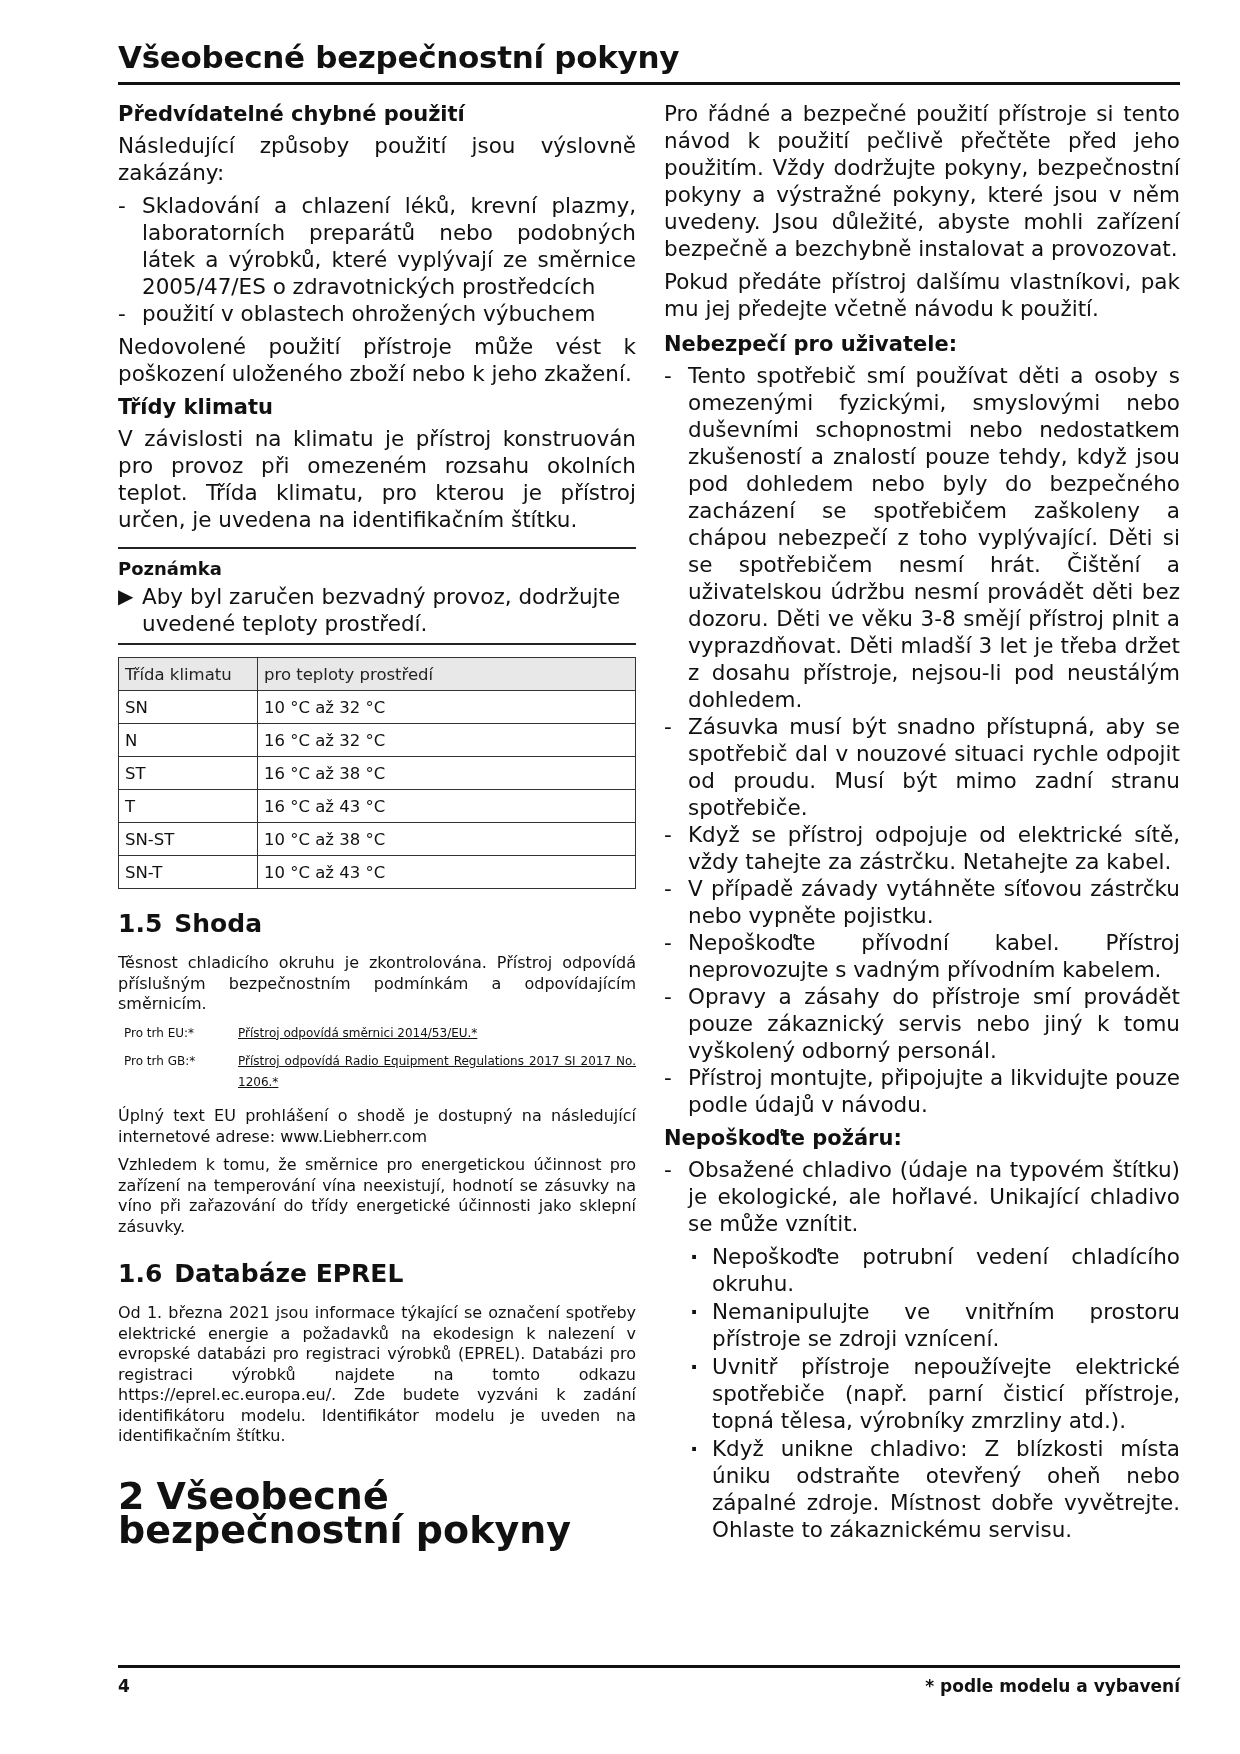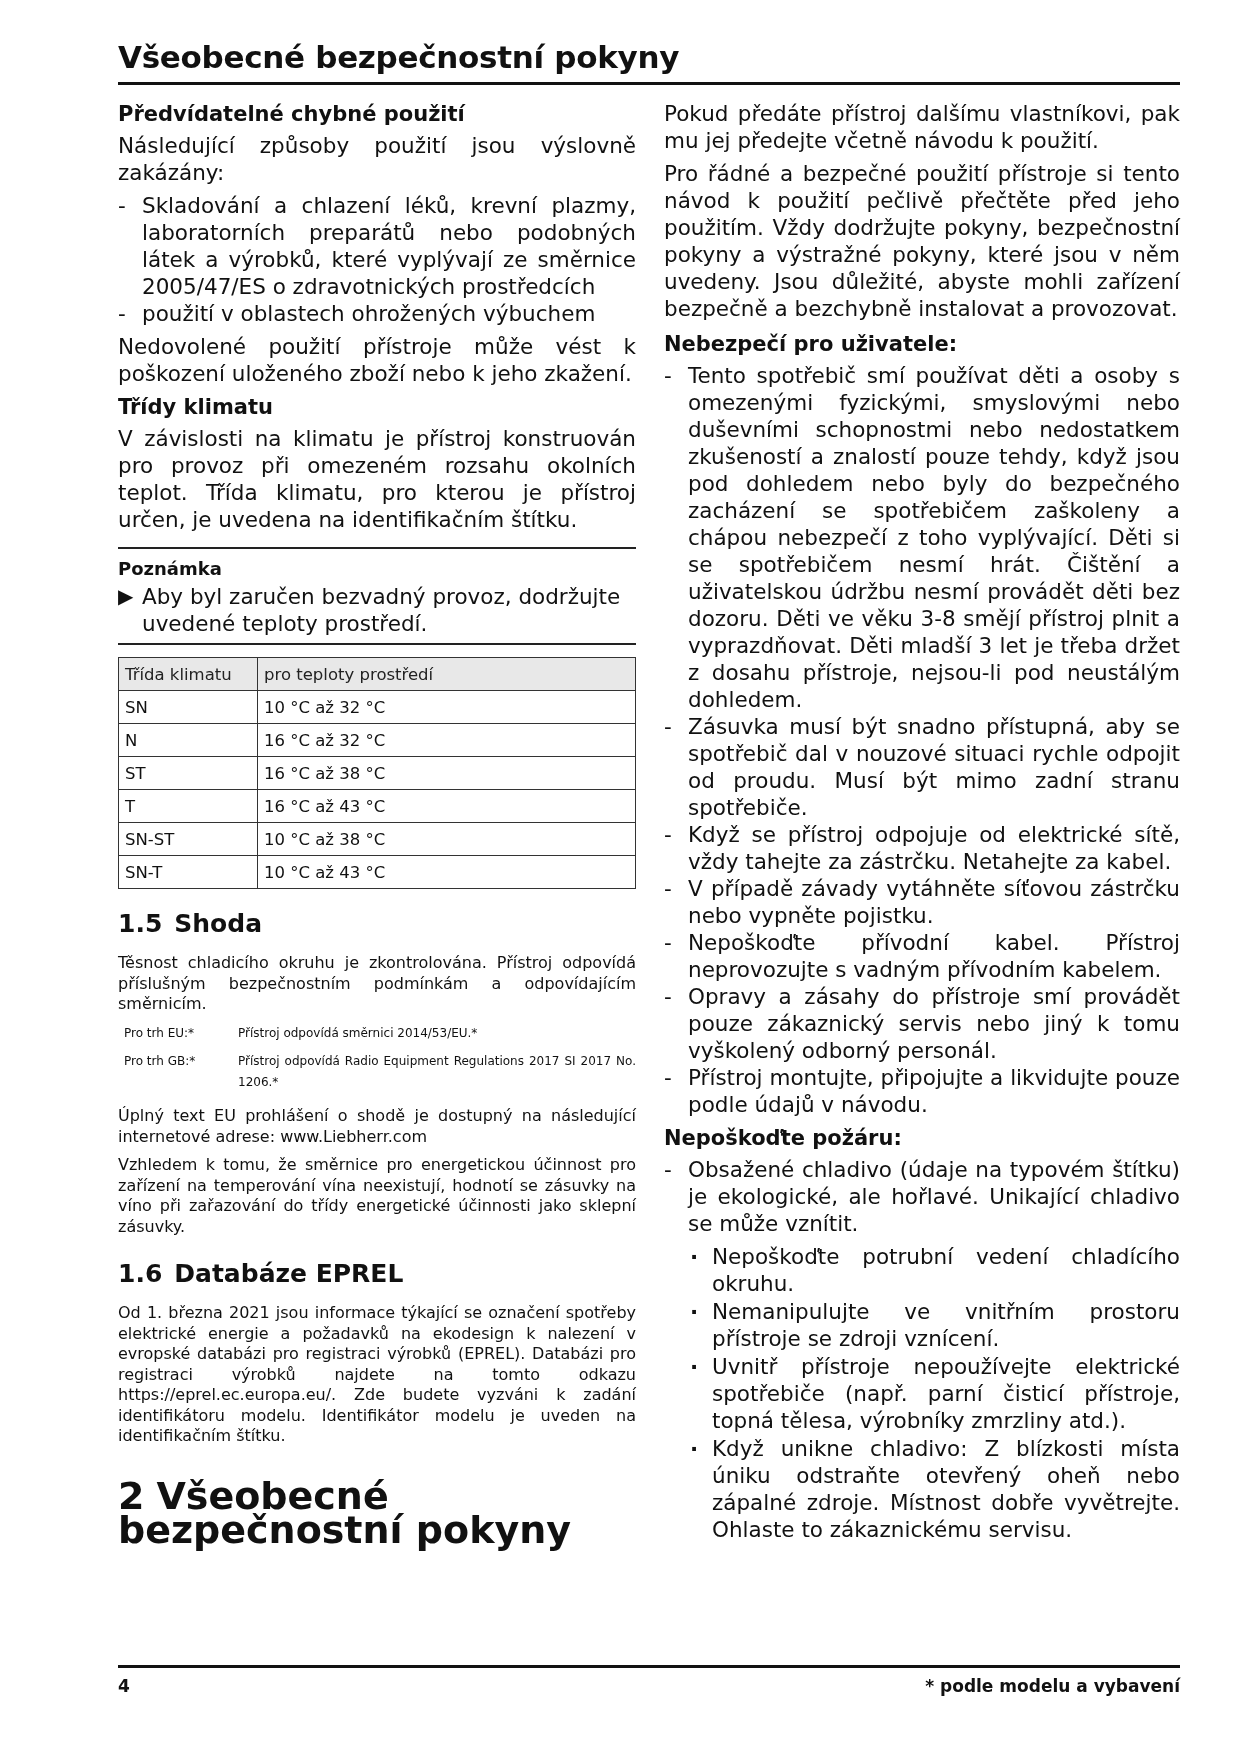--- a/index.html
+++ b/index.html
@@ -42,21 +42,21 @@
   table.climate th { background: #e8e8e8; color: #222; margin-top: 11px; }
   table.climate td:first-child, table.climate th:first-child { width: 126px; }
 
   .section-h2 { font-size: 25px; font-weight: bold; margin: 6px 0 14px 0; line-height: 30px; }
   .section-h2 .num { margin-right: 12px; }
   .section-h1 { font-size: 38px; font-weight: bold; margin: 32px 0 10px 0; line-height: 34px; }
   .section-h1 .num { margin-right: 12px; }
 
   .market-row { display: flex; font-size: 12px; line-height: 20.5px; margin-bottom: 8px; padding-left: 6px; }
   .market-row .label { width: 114px; flex-shrink: 0; }
-  .market-row .value { flex: 1; text-align: justify; }
+  .market-row .value { flex: 1; text-align: justify; text-decoration: underline; }
 
   .page-footer {
     position: absolute; left: 118px; top: 1665px; width: 1062px;
     border-top: 3px solid #111; padding-top: 8px; display: flex; justify-content: space-between;
     font-size: 17px; font-weight: bold;
   }
 </style>
 </head>
 <body>
 
@@ -138,22 +138,22 @@
     <span class="num">1.6</span><span>Databáze EPREL</span>
   </div>
   <p class="small-text">Od 1. března 2021 jsou informace týkající se označení spotřeby elektrické energie a požadavků na ekodesign k nalezení v evropské databázi pro registraci výrobků (EPREL). Databázi pro registraci výrobků najdete na tomto odkazu https://eprel.ec.europa.eu/. Zde budete vyzváni k zadání identifikátoru modelu. Identifikátor modelu je uveden na identifikačním štítku.</p>
 
   <div class="section-h1">
     <span class="num">2</span><span>Všeobecné bezpečnostní pokyny</span>
   </div>
 </div>
 
 <div class="col col-right">
+  <p class="body-text">Pro řádné a bezpečné použití přístroje si tento návod k použití pečlivě přečtěte před jeho použitím. Vždy dodržujte pokyny, bezpečnostní pokyny a výstražné pokyny, které jsou v něm uvedeny. Jsou důležité, abyste mohli zařízení bezpečně a bezchybně instalovat a provozovat.</p>
   <p class="body-text">Pokud předáte přístroj dalšímu vlastníkovi, pak mu jej předejte včetně návodu k použití.</p>
-  <p class="body-text">Pro řádné a bezpečné použití přístroje si tento návod k použití pečlivě přečtěte před jeho použitím. Vždy dodržujte pokyny, bezpečnostní pokyny a výstražné pokyny, které jsou v něm uvedeny. Jsou důležité, abyste mohli zařízení bezpečně a bezchybně instalovat a provozovat.</p>
 
   <div class="subhead" style="margin-top:8px">Nebezpečí pro uživatele:</div>
   <ul class="dash">
     <li><span class="marker">-</span><span>Tento spotřebič smí používat děti a osoby s omezenými fyzickými, smyslovými nebo duševními schopnostmi nebo nedostatkem zkušeností a znalostí pouze tehdy, když jsou pod dohledem nebo byly do bezpečného zacházení se spotřebičem zaškoleny a chápou nebezpečí z toho vyplývající. Děti si se spotřebičem nesmí hrát. Čištění a uživatelskou údržbu nesmí provádět děti bez dozoru. Děti ve věku 3-8 smějí přístroj plnit a vyprazdňovat. Děti mladší 3 let je třeba držet z dosahu přístroje, nejsou-li pod neustálým dohledem.</span></li>
     <li><span class="marker">-</span><span>Zásuvka musí být snadno přístupná, aby se spotřebič dal v nouzové situaci rychle odpojit od proudu. Musí být mimo zadní stranu spotřebiče.</span></li>
     <li><span class="marker">-</span><span>Když se přístroj odpojuje od elektrické sítě, vždy tahejte za zástrčku. Netahejte za kabel.</span></li>
     <li><span class="marker">-</span><span>V případě závady vytáhněte síťovou zástrčku nebo vypněte pojistku.</span></li>
     <li><span class="marker">-</span><span>Nepoškoďte přívodní kabel. Přístroj neprovozujte s vadným přívodním kabelem.</span></li>
     <li><span class="marker">-</span><span>Opravy a zásahy do přístroje smí provádět pouze zákaznický servis nebo jiný k tomu vyškolený odborný personál.</span></li>
     <li><span class="marker">-</span><span>Přístroj montujte, připojujte a likvidujte pouze podle údajů v návodu.</span></li>

